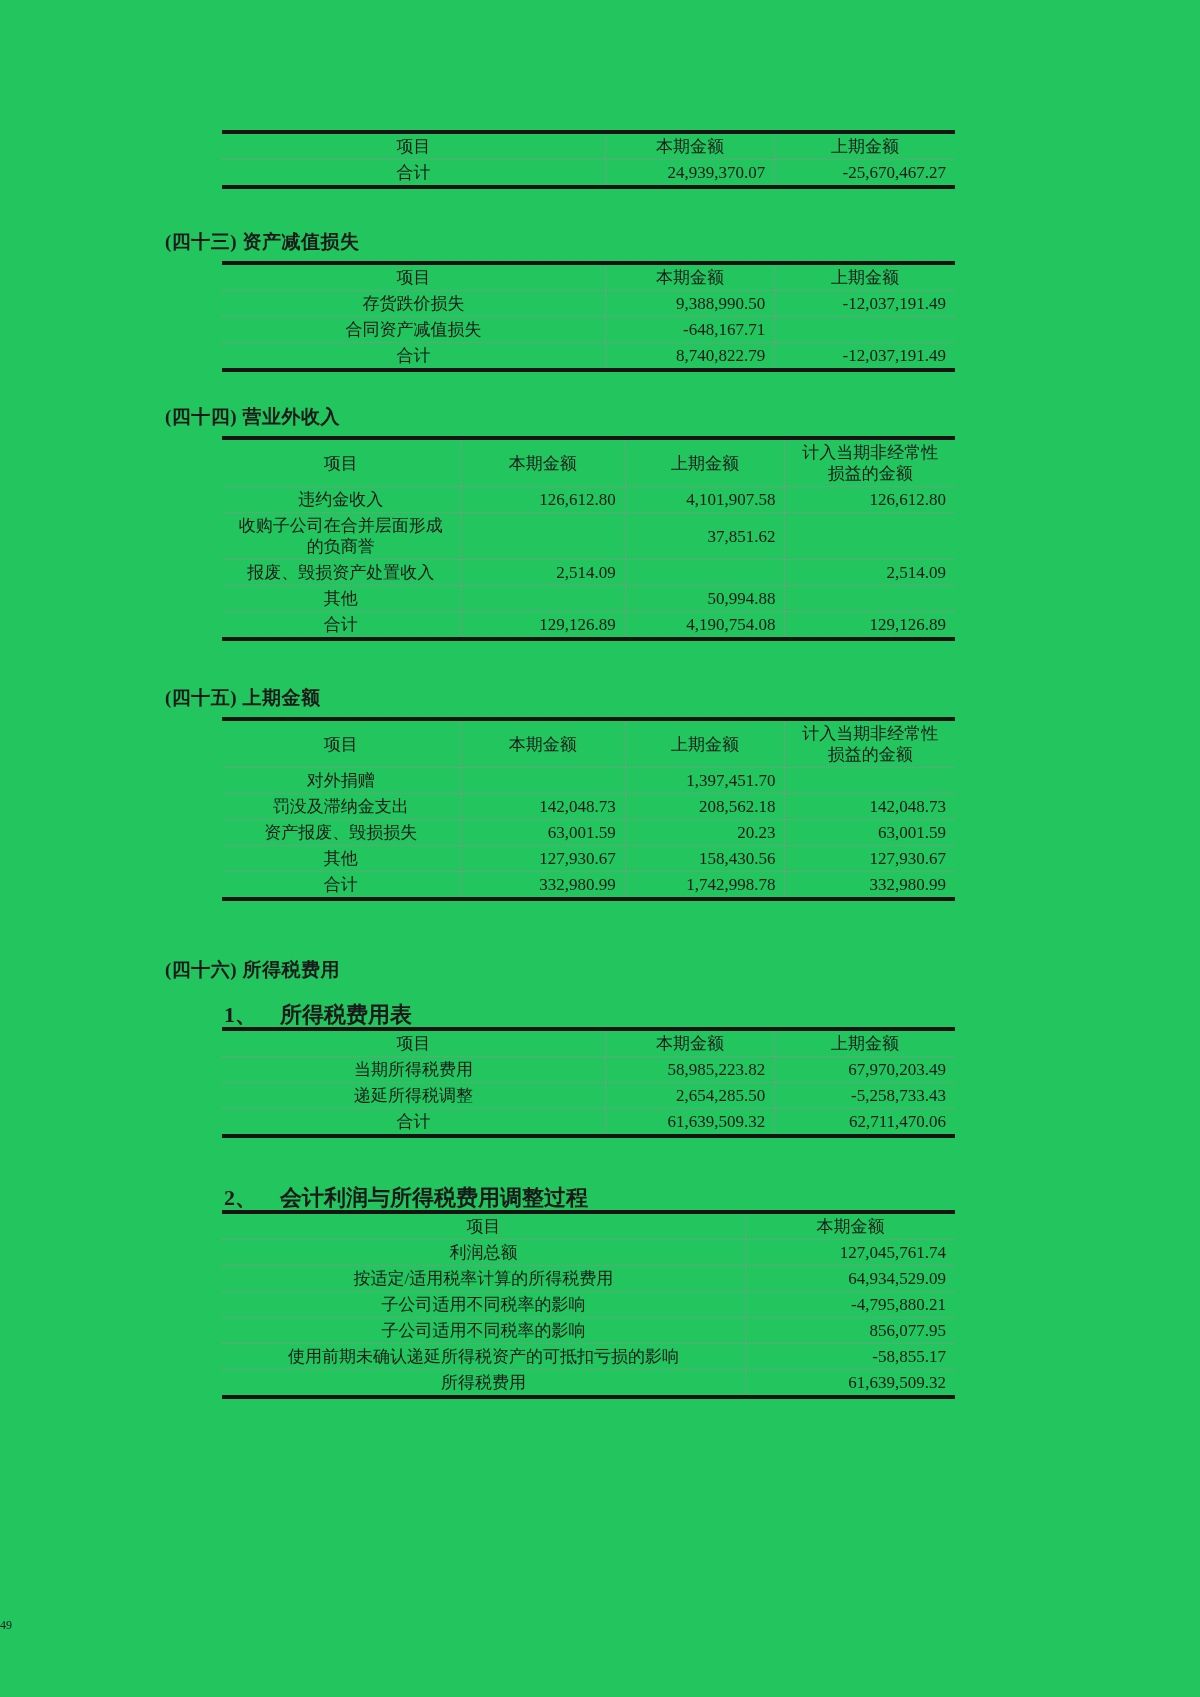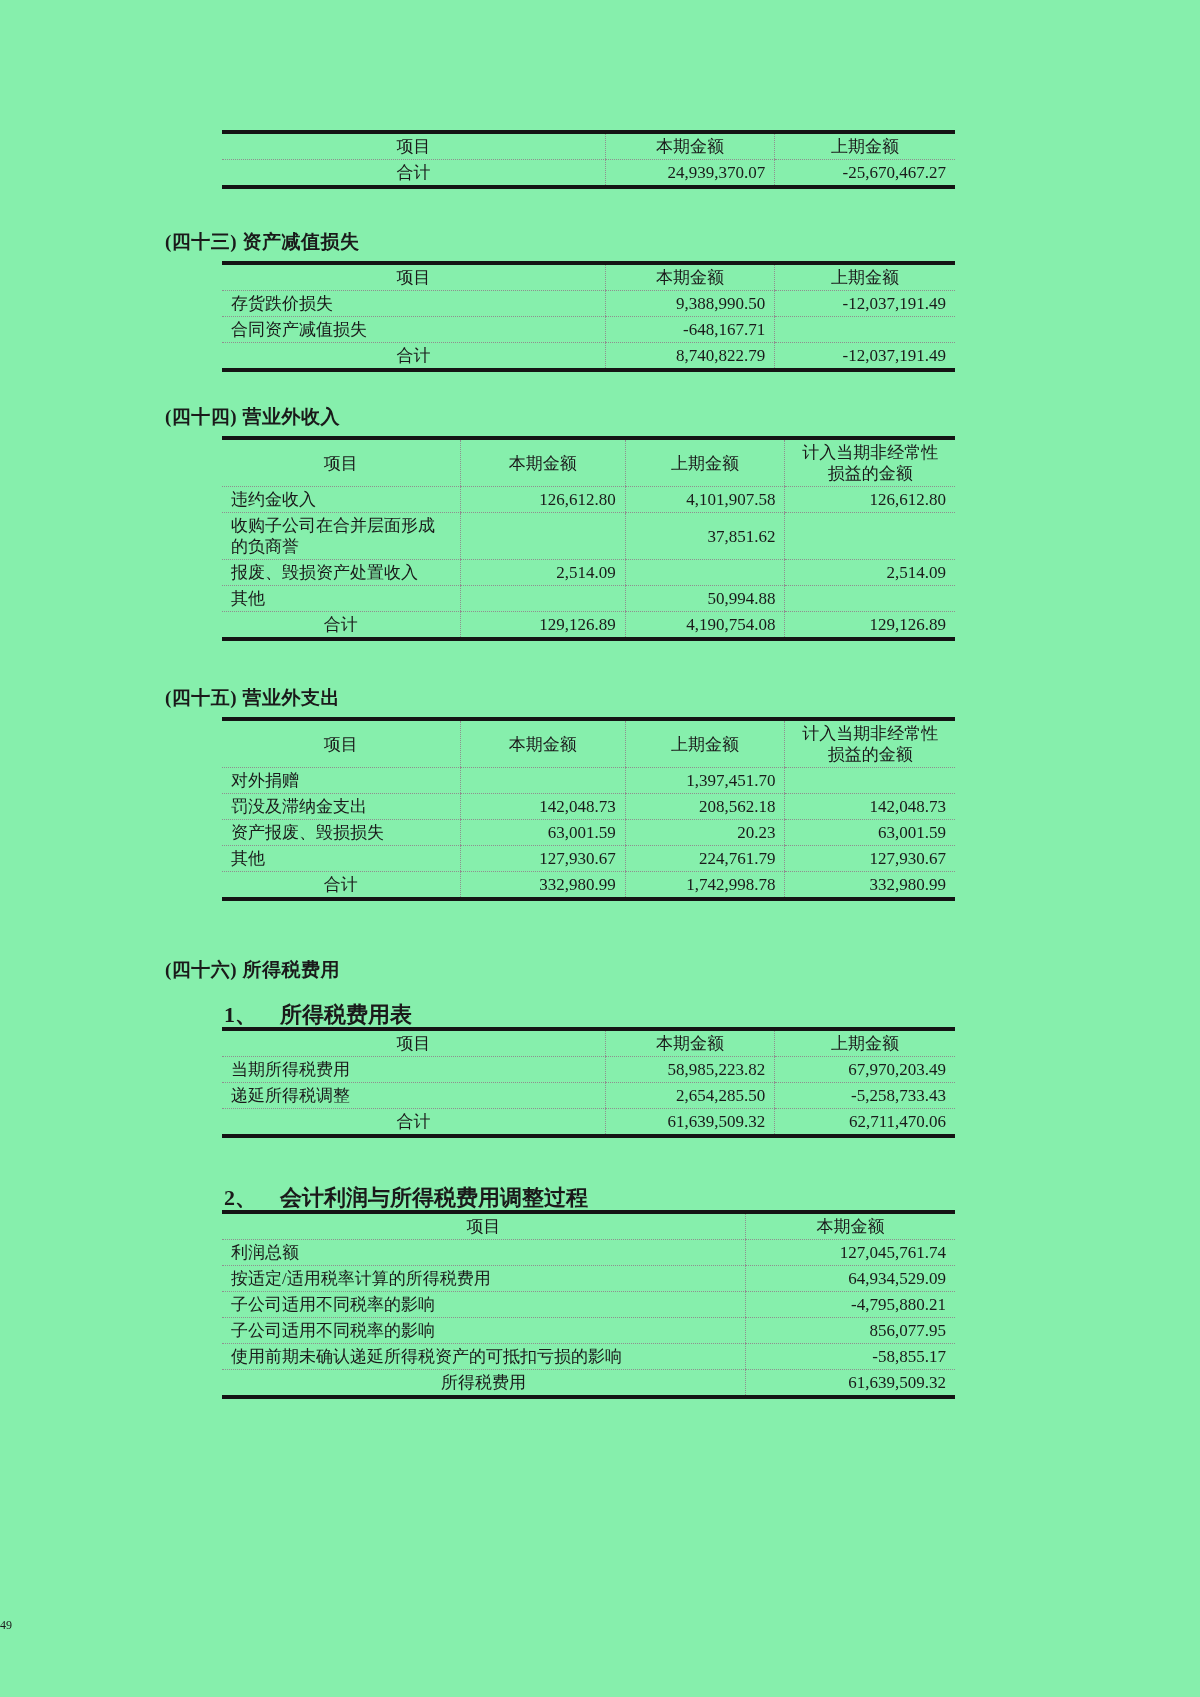--- a/index.html
+++ b/index.html
@@ -1,20 +1,20 @@
 <!DOCTYPE html>
 <html><head>
 <meta charset="utf-8">
 <style>
   html,body { margin:0; padding:0; background:#e9e9e7; }
   .page {
     position:relative;
     width:1200px; height:1697px;
     margin:0 auto;
-    background:#86efac;
+    background:#22c55e;
     font-family:"Liberation Serif", serif;
     color:#1a1a1a;
     box-sizing:border-box;
     padding-top:130px;
     overflow:hidden;
   }
   .tbl-wrap { margin-left:222px; width:733px; }
   table.fin {
     border-collapse:collapse;
     width:100%;
@@ -29,21 +29,21 @@
     border-bottom:1px dotted #8f8f8f;
     vertical-align:middle;
     word-break:break-all;
   }
   table.fin tr > th + th, table.fin tr > td + td { border-left:1px dotted #8f8f8f; }
   table.fin th {
     font-weight:normal;
     text-align:center;
     white-space:pre-line;
   }
-  table.fin td.label { text-align:left; }
+  table.fin td.label { text-align:center; }
   table.fin td.num  { text-align:right; }
   table.fin tr.total td.label { text-align:center; }
   table.fin tbody tr:last-child td { border-bottom:none; }
 
   h2.sec {
     margin:40px 0 6px 165px;
     font-size:19px;
     font-weight:700;
     letter-spacing:0.5px;
   }
@@ -178,21 +178,21 @@
           <tr class="total">
             <td class="label">合计</td>
             <td class="num">129,126.89</td>
             <td class="num">4,190,754.08</td>
             <td class="num">129,126.89</td>
           </tr>
         </tbody>
       </table>
     </div>
 
-  <h2 class="sec mt-45">(四十五) 营业外支出</h2>
+  <h2 class="sec mt-45">(四十五) 上期金额</h2>
   <div class="tbl-wrap">
       <table class="fin">
         <colgroup>
           <col style="width: 32.5%;">
           <col style="width: 22.5%;">
           <col style="width: 21.8%;">
           <col style="width: 23.2%;">
         </colgroup>
         <thead>
           <tr>
@@ -218,21 +218,21 @@
           </tr>
           <tr>
             <td class="label">资产报废、毁损损失</td>
             <td class="num">63,001.59</td>
             <td class="num">20.23</td>
             <td class="num">63,001.59</td>
           </tr>
           <tr>
             <td class="label">其他</td>
             <td class="num">127,930.67</td>
-            <td class="num">224,761.79</td>
+            <td class="num">158,430.56</td>
             <td class="num">127,930.67</td>
           </tr>
           <tr class="total">
             <td class="label">合计</td>
             <td class="num">332,980.99</td>
             <td class="num">1,742,998.78</td>
             <td class="num">332,980.99</td>
           </tr>
         </tbody>
       </table>

